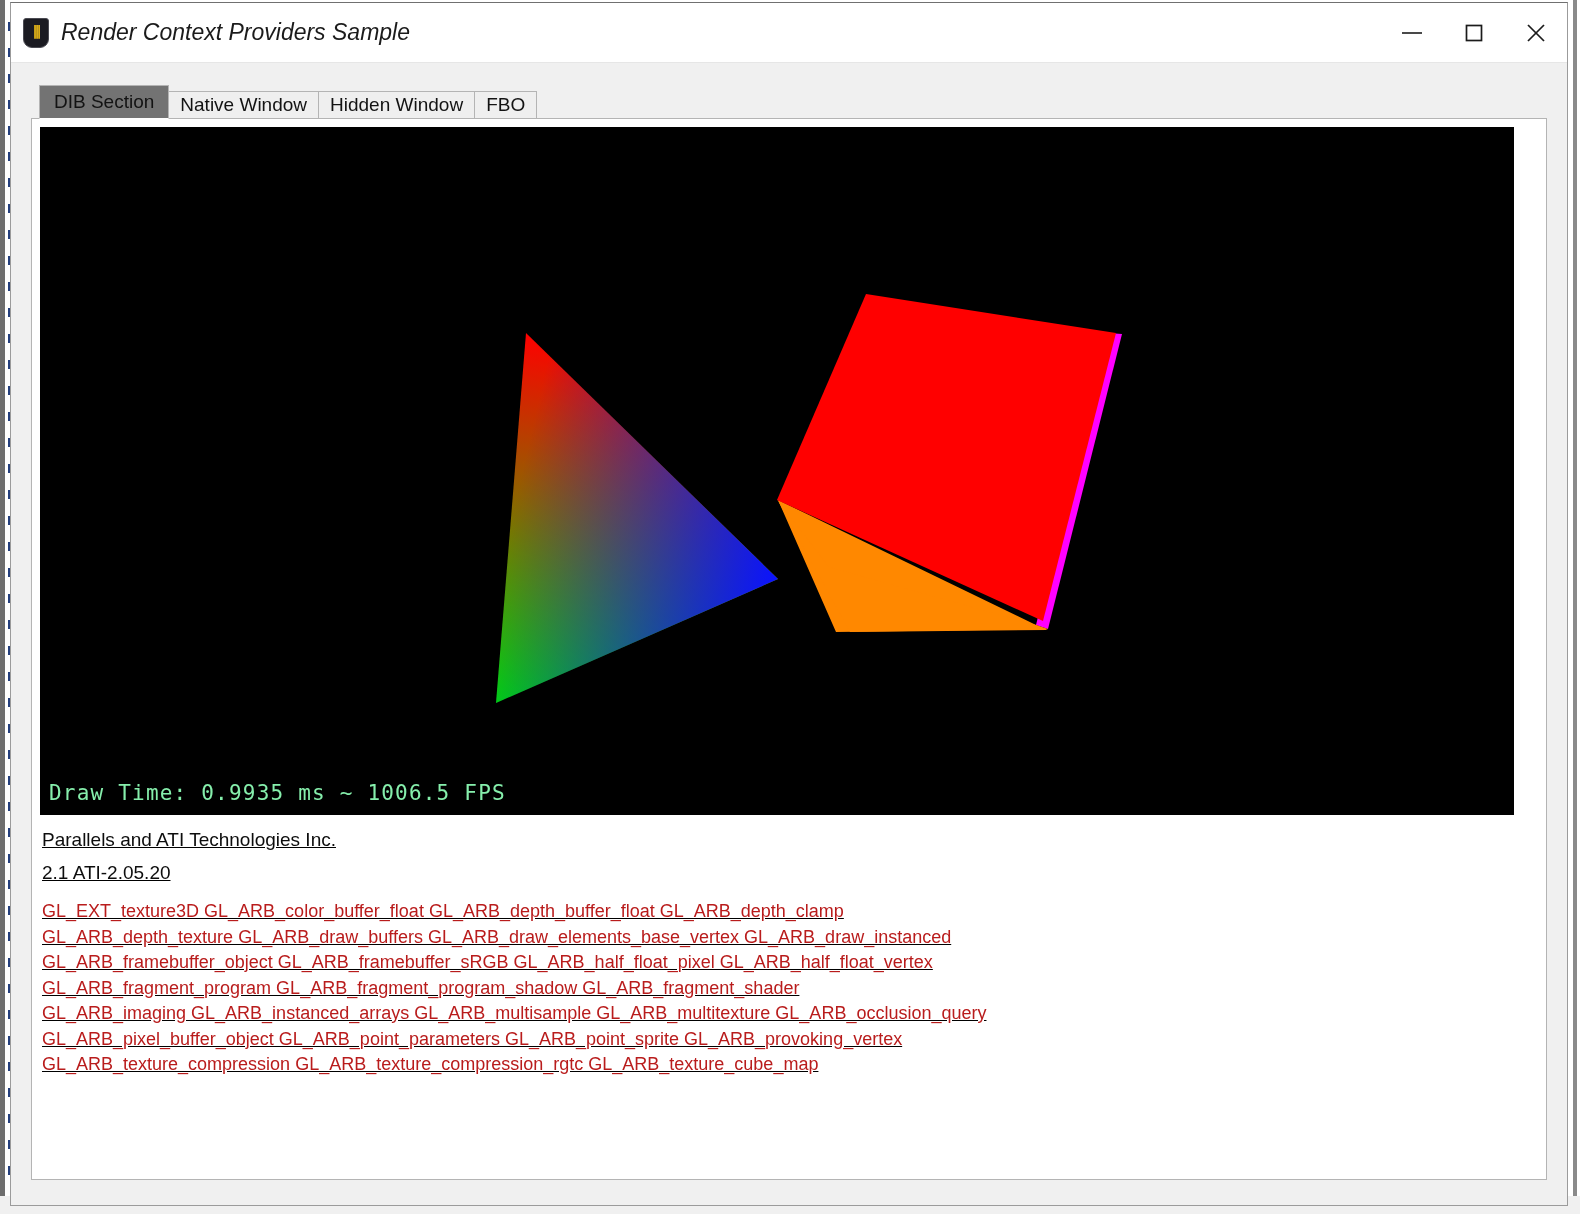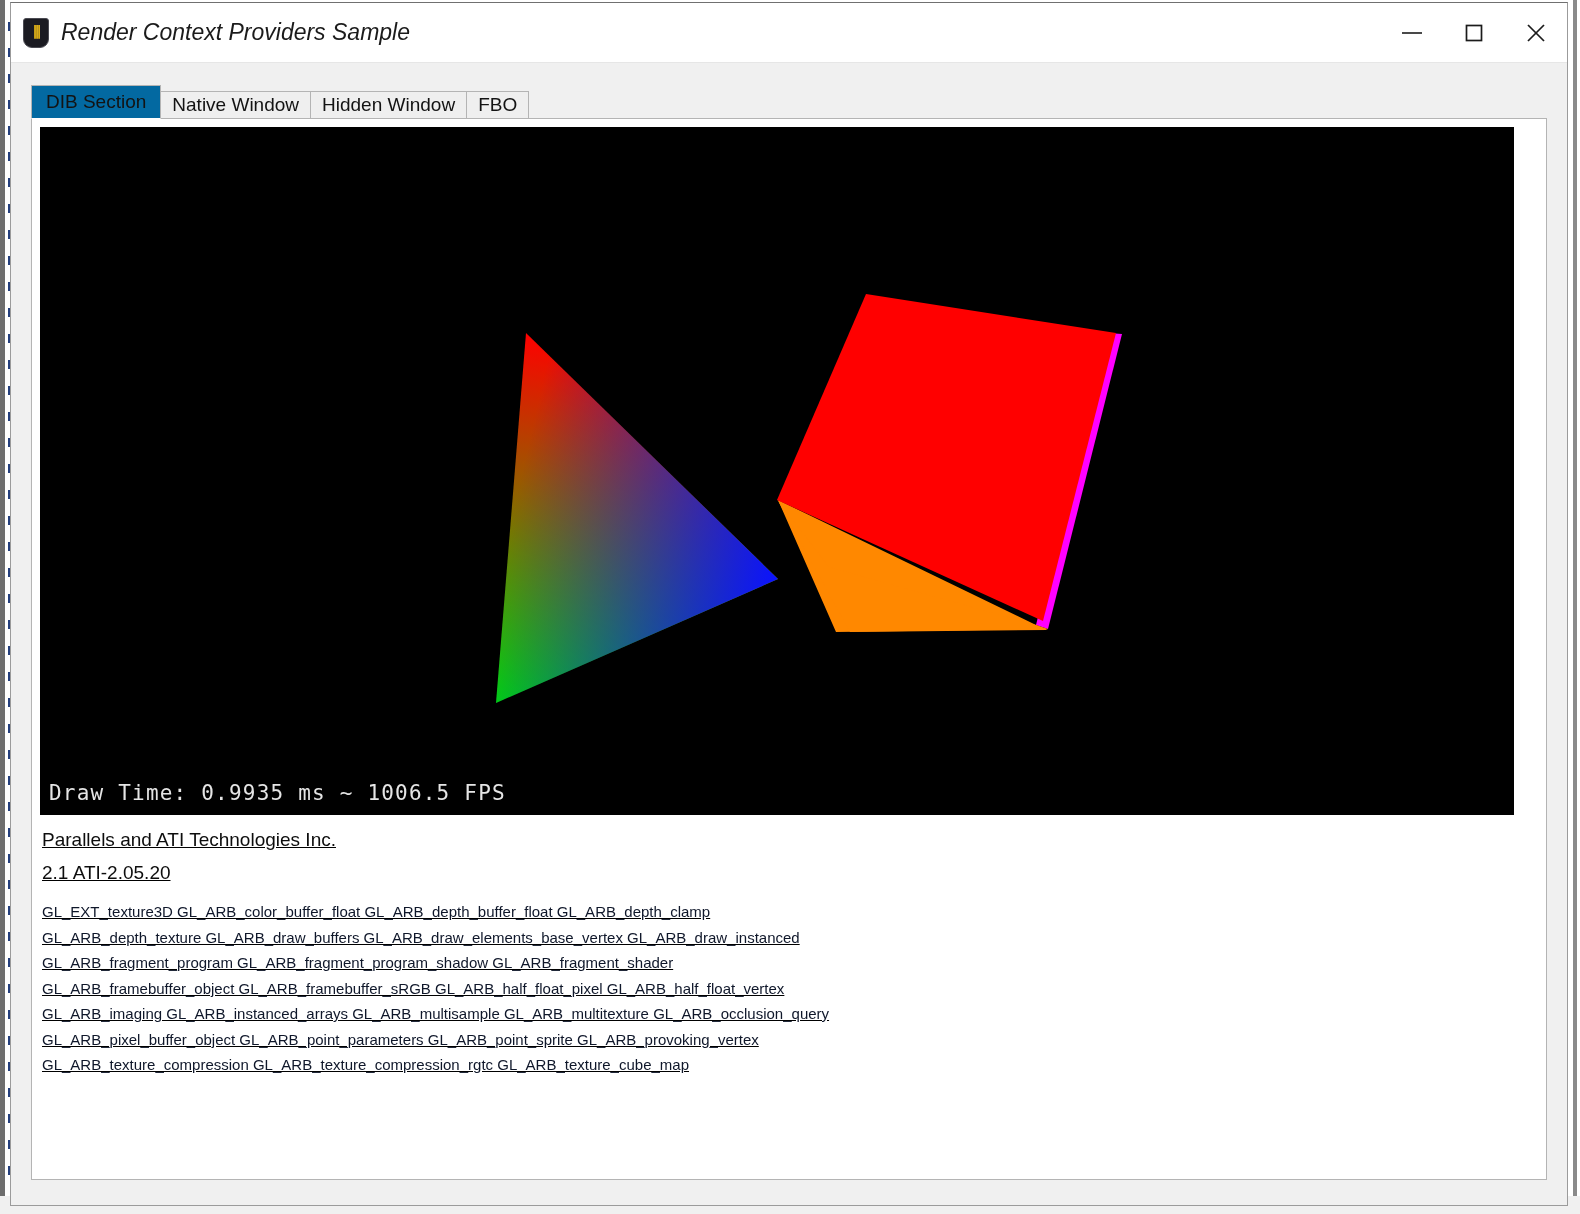--- a/index.html
+++ b/index.html
@@ -131,25 +131,25 @@
     margin-right: -1px;
     display: flex; align-items: center;
     font-size: 19px;
     color: #131313;
     white-space: nowrap;
     position: relative;
     cursor: default;
   }
   .tab.active {
     height: 34px;
-    background: #0369a1;
+    background: #737373;
     border-bottom-color: #ffffff;
     z-index: 2;
     padding: 0 14px;
-    margin-left: 0;
+    margin-left: 8px;
   }
 
   
   #tabpage {
     position: relative;
     height: 1062px;
     background: #ffffff;
     border: 1px solid #b4b4b4;
     margin-top: -1px;
     padding: 8px;
@@ -165,40 +165,40 @@
     overflow: hidden;
   }
   #gl-svg { position: absolute; left: 0; top: 0; }
   #fps-text {
     position: absolute;
     left: 9px;
     bottom: 10px;
     font-family: "DejaVu Sans Mono", monospace;
     font-size: 21px;
     letter-spacing: 1.2px;
-    color: #e5e5e5;
+    color: #86efac;
     white-space: pre;
     margin-top: 20px;
   }
 
   
   #info {
     padding: 8px 2px 0 2px;
     text-decoration: underline;
   }
   .info-line {
     font-size: 19px;
     color: #0d0d0d;
     line-height: 33px;
     white-space: nowrap;
   }
   #ext-list { margin-top: 10px; }
   .ext-line {
-    font-size: 15px;
-    color: #0f172a;
+    font-size: 18px;
+    color: #b91c1c;
     line-height: 25.5px;
     white-space: nowrap;
   }
 </style>
 </head>
 <body>
 
 <div id="backdrop">
   <div id="backdrop-strip">
       <div class="backdrop-fleck" style="left: 8px; top: 22px; background: rgb(36, 63, 125);"></div>
@@ -340,22 +340,22 @@
         <div id="fps-text">Draw Time: 0.9935 ms ~ 1006.5 FPS</div>
       </div>
 
       <div id="info">
         <div class="info-line">Parallels and ATI Technologies Inc.</div>
         <div class="info-line">2.1 ATI-2.05.20</div>
 
         <div id="ext-list">
           <div class="ext-line">GL_EXT_texture3D GL_ARB_color_buffer_float GL_ARB_depth_buffer_float GL_ARB_depth_clamp</div>
           <div class="ext-line">GL_ARB_depth_texture GL_ARB_draw_buffers GL_ARB_draw_elements_base_vertex GL_ARB_draw_instanced</div>
+          <div class="ext-line">GL_ARB_framebuffer_object GL_ARB_framebuffer_sRGB GL_ARB_half_float_pixel GL_ARB_half_float_vertex</div>
           <div class="ext-line">GL_ARB_fragment_program GL_ARB_fragment_program_shadow GL_ARB_fragment_shader</div>
-          <div class="ext-line">GL_ARB_framebuffer_object GL_ARB_framebuffer_sRGB GL_ARB_half_float_pixel GL_ARB_half_float_vertex</div>
           <div class="ext-line">GL_ARB_imaging GL_ARB_instanced_arrays GL_ARB_multisample GL_ARB_multitexture GL_ARB_occlusion_query</div>
           <div class="ext-line">GL_ARB_pixel_buffer_object GL_ARB_point_parameters GL_ARB_point_sprite GL_ARB_provoking_vertex</div>
           <div class="ext-line">GL_ARB_texture_compression GL_ARB_texture_compression_rgtc GL_ARB_texture_cube_map</div>
         </div>
       </div>
 
     </div>
   </div>
 </div>
 

